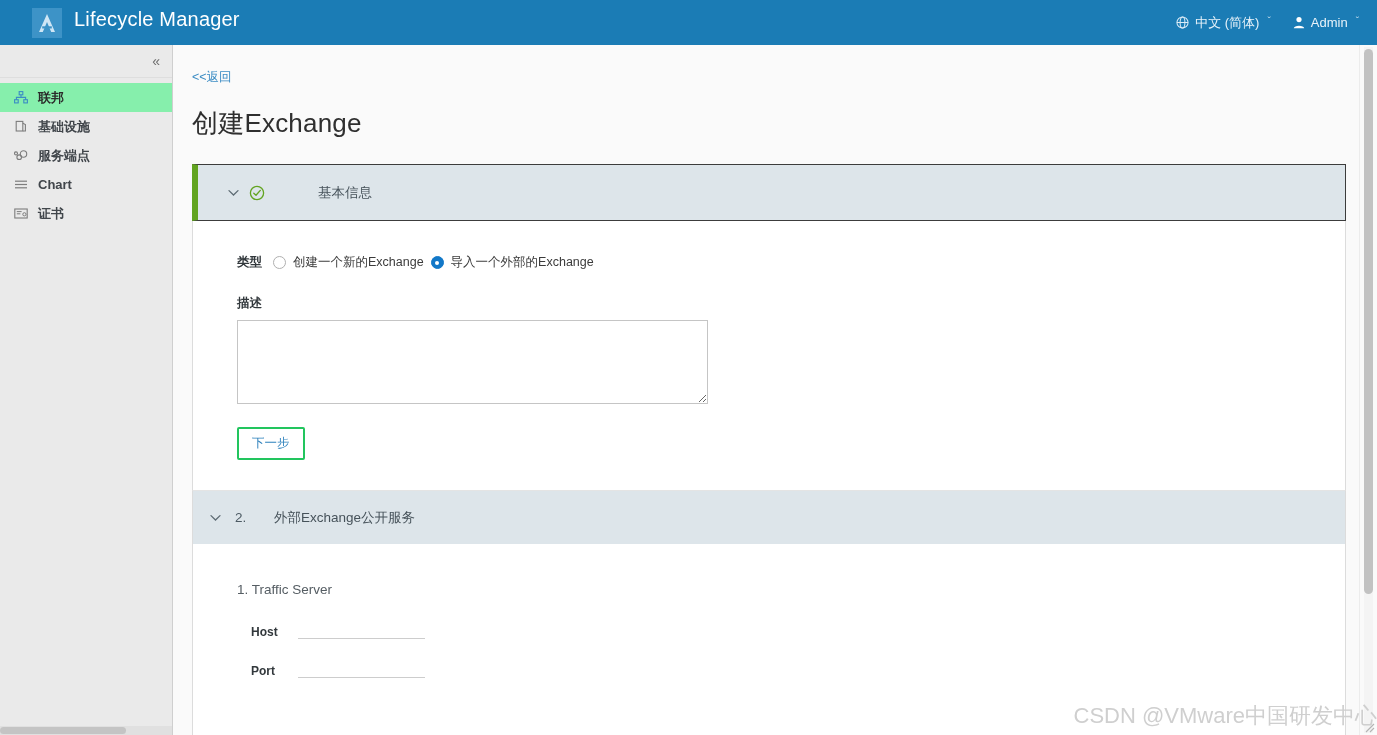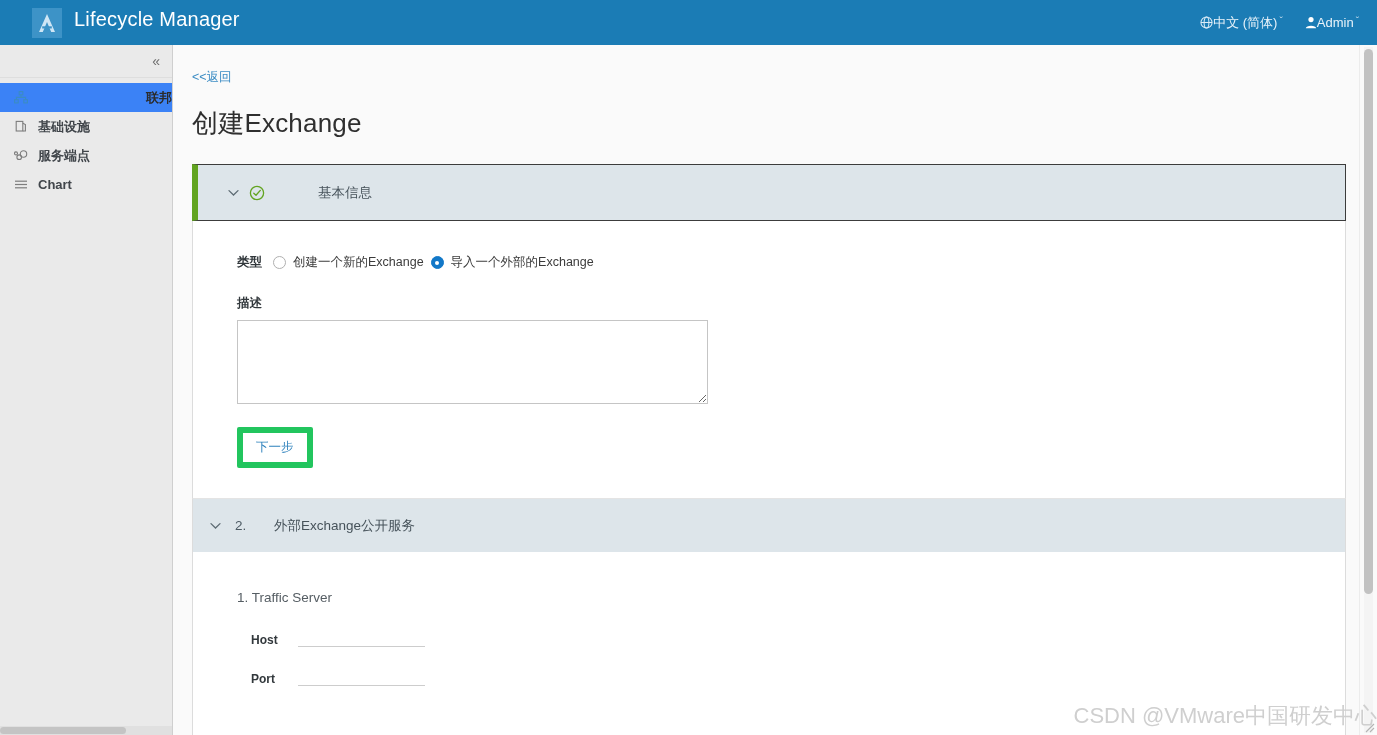--- a/index.html
+++ b/index.html
@@ -35,21 +35,21 @@
     font-size: 20px;
     font-weight: 400;
     letter-spacing: .2px;
     white-space: nowrap;
   }
   .header-right {
     display: flex; align-items: center;
     padding-right: 18px; gap: 22px;
   }
   .hdr-item {
-    display: flex; align-items: center; 
+    display: flex; align-items: center; gap: 6px;
     color: #e9f3fa; font-size: 13px; white-space: nowrap;
     cursor: pointer;
   }
   .hdr-item .caret {
     font-size: 10px; opacity: .85; margin-left: 2px;
     transform: translateY(-1px);
   }
   .hdr-ico { display: inline-flex; align-items: center; }
 
   
@@ -72,23 +72,22 @@
   .nav { padding-top: 5px; }
   .nav-item {
     display: flex; align-items: center;
     height: 29px; padding-left: 14px;
     font-size: 13px; color: #41464b;
     font-weight: 700;
     cursor: pointer;
     white-space: nowrap;
   }
   .nav-item.active {
-    background: #3b82f6;
+    background: #86efac;
     color: #2b2b2b;
-    justify-content: space-between;
   }
   .nav-ico {
     width: 17px; height: 14px;
     margin-right: 7px;
     display: inline-flex; align-items: center; justify-content: flex-start;
     color: #7d7d7d;
     flex: none;
   }
   .nav-item.active .nav-ico { color: #3b8cc4; }
   .nav-label { font-size: 13px; }
@@ -217,21 +216,21 @@
     border: 1px solid #c5c5c5; background: #ffffff;
     font-family: "Liberation Sans", sans-serif; font-size: 12.5px;
     padding: 6px; resize: both; outline: none; color: #333;
     display: block;
   }
   .btn-secondary {
     margin-top: 23px;
     display: inline-block;
     min-width: 57px;
     padding: 6px 13px;
-    border: 6px solid #22c55e;
+    border: 2px solid #22c55e;
     background: #ffffff;
     color: #2f82bd;
     font-size: 12.5px;
     font-family: "Liberation Sans", sans-serif;
     cursor: pointer;
     border-radius: 2px;
   }
 
   
   .sub-head {
@@ -380,20 +379,31 @@
         <span class="nav-ico">
           <svg width="14" height="13" viewBox="0 0 14 13" aria-hidden="true">
             <line x1="1" y1="3.2" x2="13" y2="3.2" stroke="currentColor" stroke-width="1.2"></line>
             <line x1="1" y1="6.5" x2="13" y2="6.5" stroke="currentColor" stroke-width="1.2"></line>
             <line x1="1" y1="9.8" x2="13" y2="9.8" stroke="currentColor" stroke-width="1.2"></line>
           </svg>
         </span>
         <span class="nav-label">Chart</span>
       </div>
 
+      <div class="nav-item">
+        <span class="nav-ico">
+          <svg width="14" height="13" viewBox="0 0 14 13" aria-hidden="true">
+            <rect x="0.8" y="2" width="12.4" height="9" fill="none" stroke="currentColor" stroke-width="1.1"></rect>
+            <line x1="2.8" y1="4.6" x2="7.6" y2="4.6" stroke="currentColor" stroke-width="1"></line>
+            <line x1="2.8" y1="6.8" x2="6.4" y2="6.8" stroke="currentColor" stroke-width="1"></line>
+            <circle cx="10.4" cy="7.3" r="1.6" fill="none" stroke="currentColor" stroke-width="1"></circle>
+          </svg>
+        </span>
+        <span class="nav-label">证书</span>
+      </div>
     </div>
 
     <div class="sidebar-hscroll">
       <div class="thumb"></div>
     </div>
   </div>
 
   <div class="main">
     <div class="main-inner">
 

